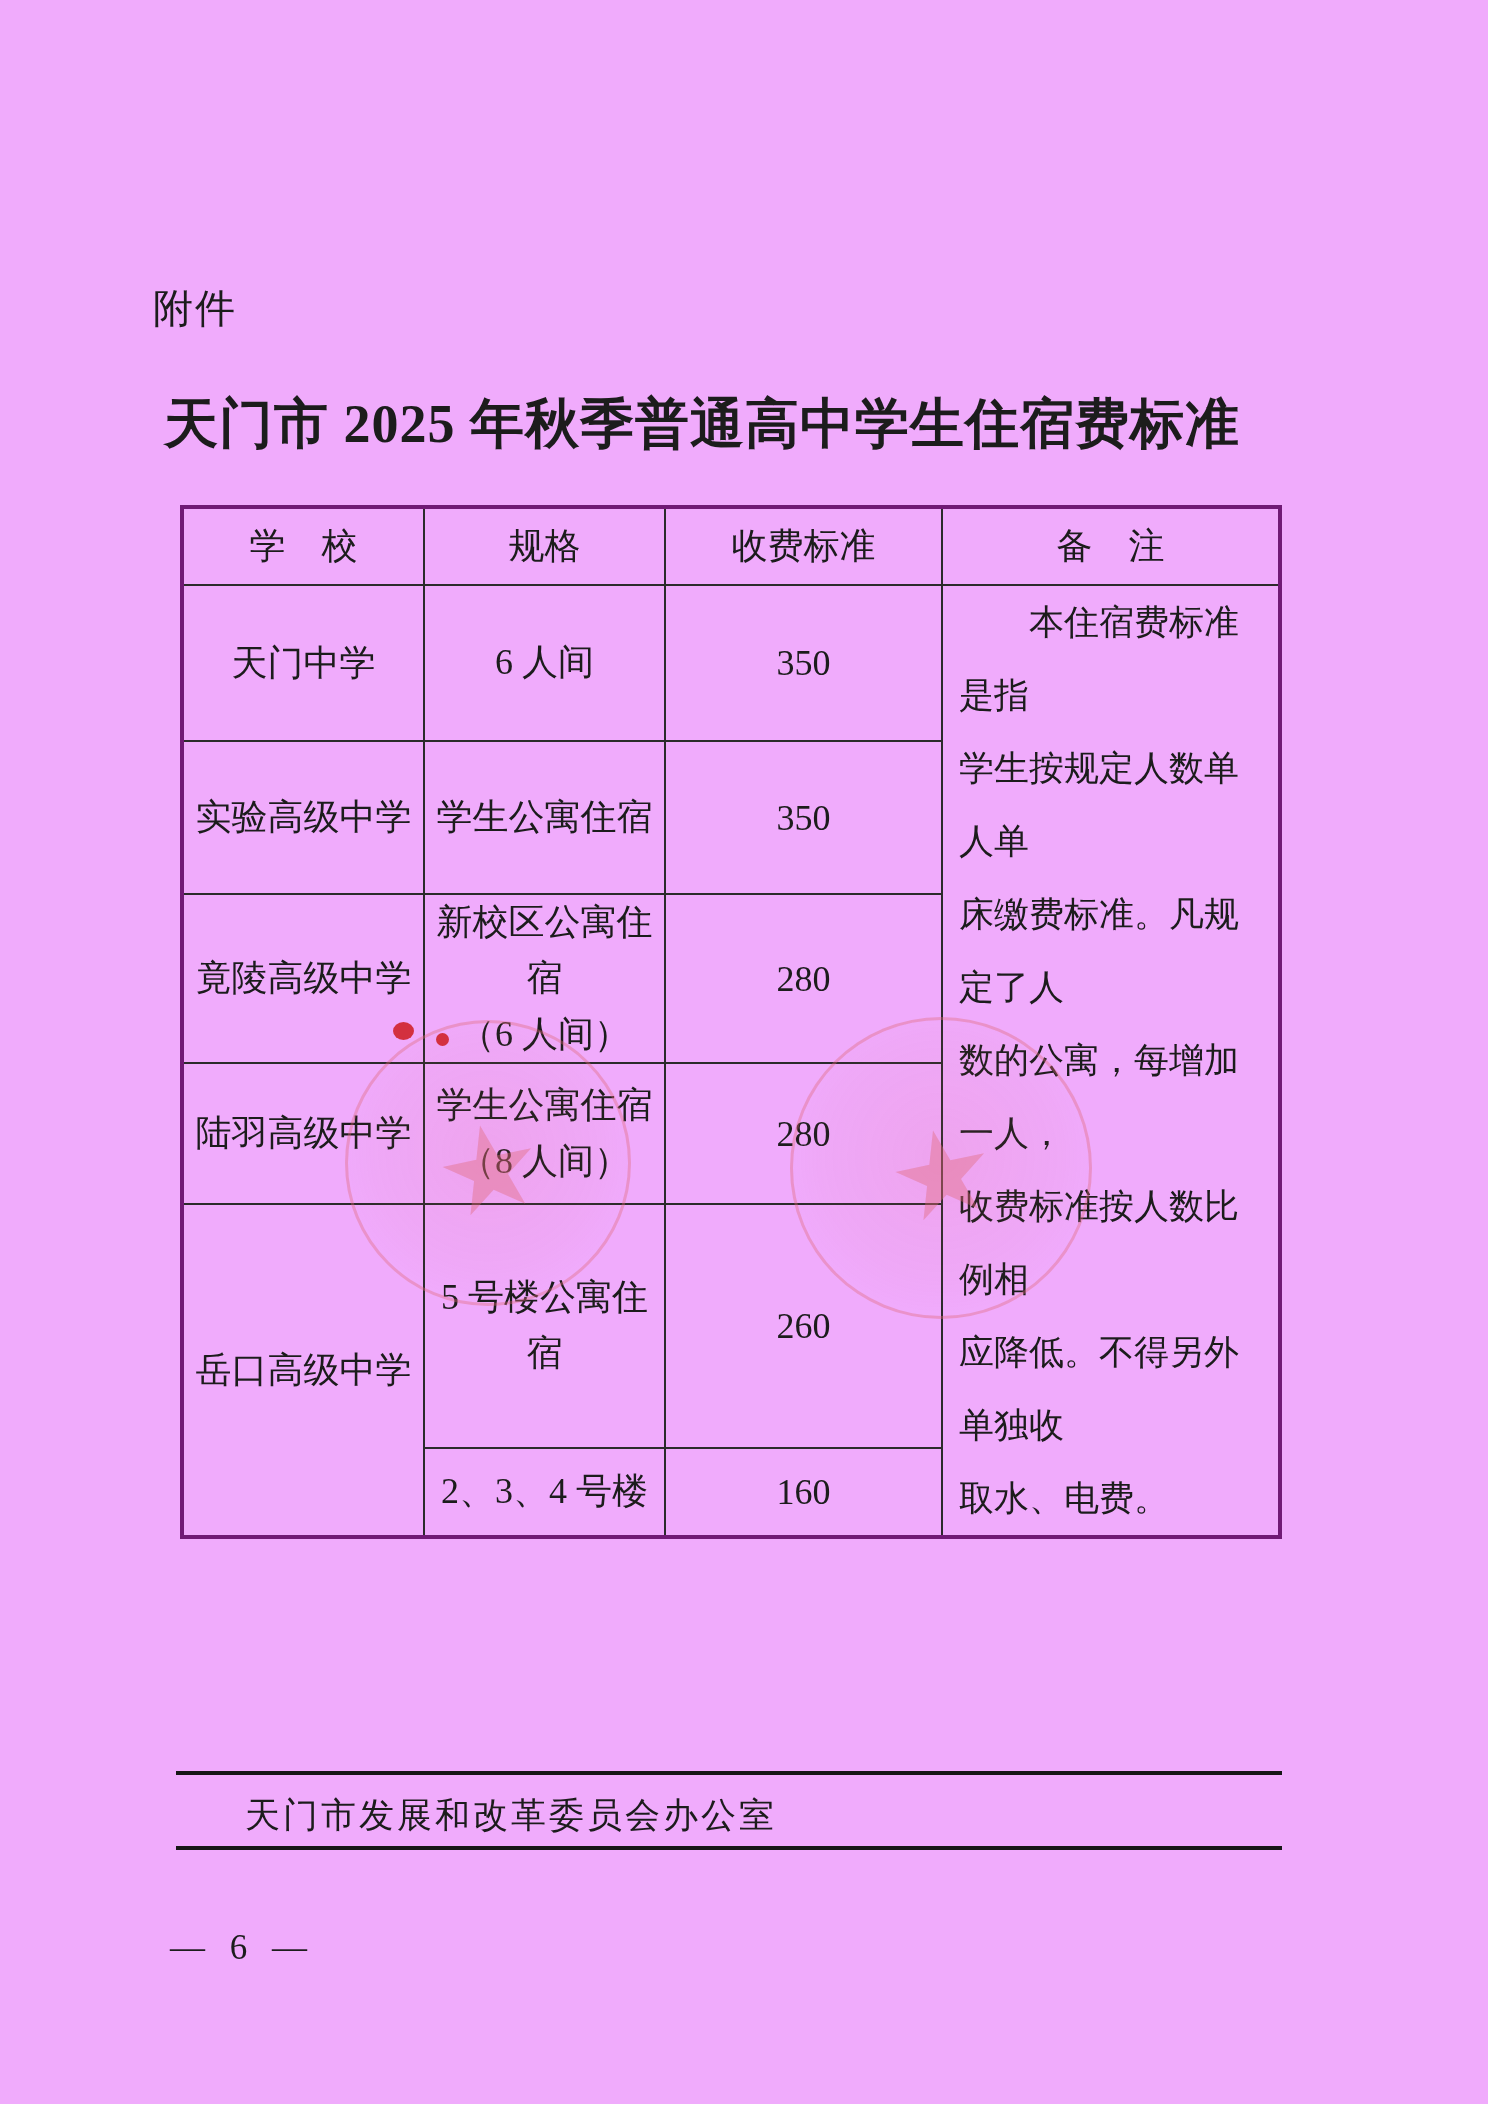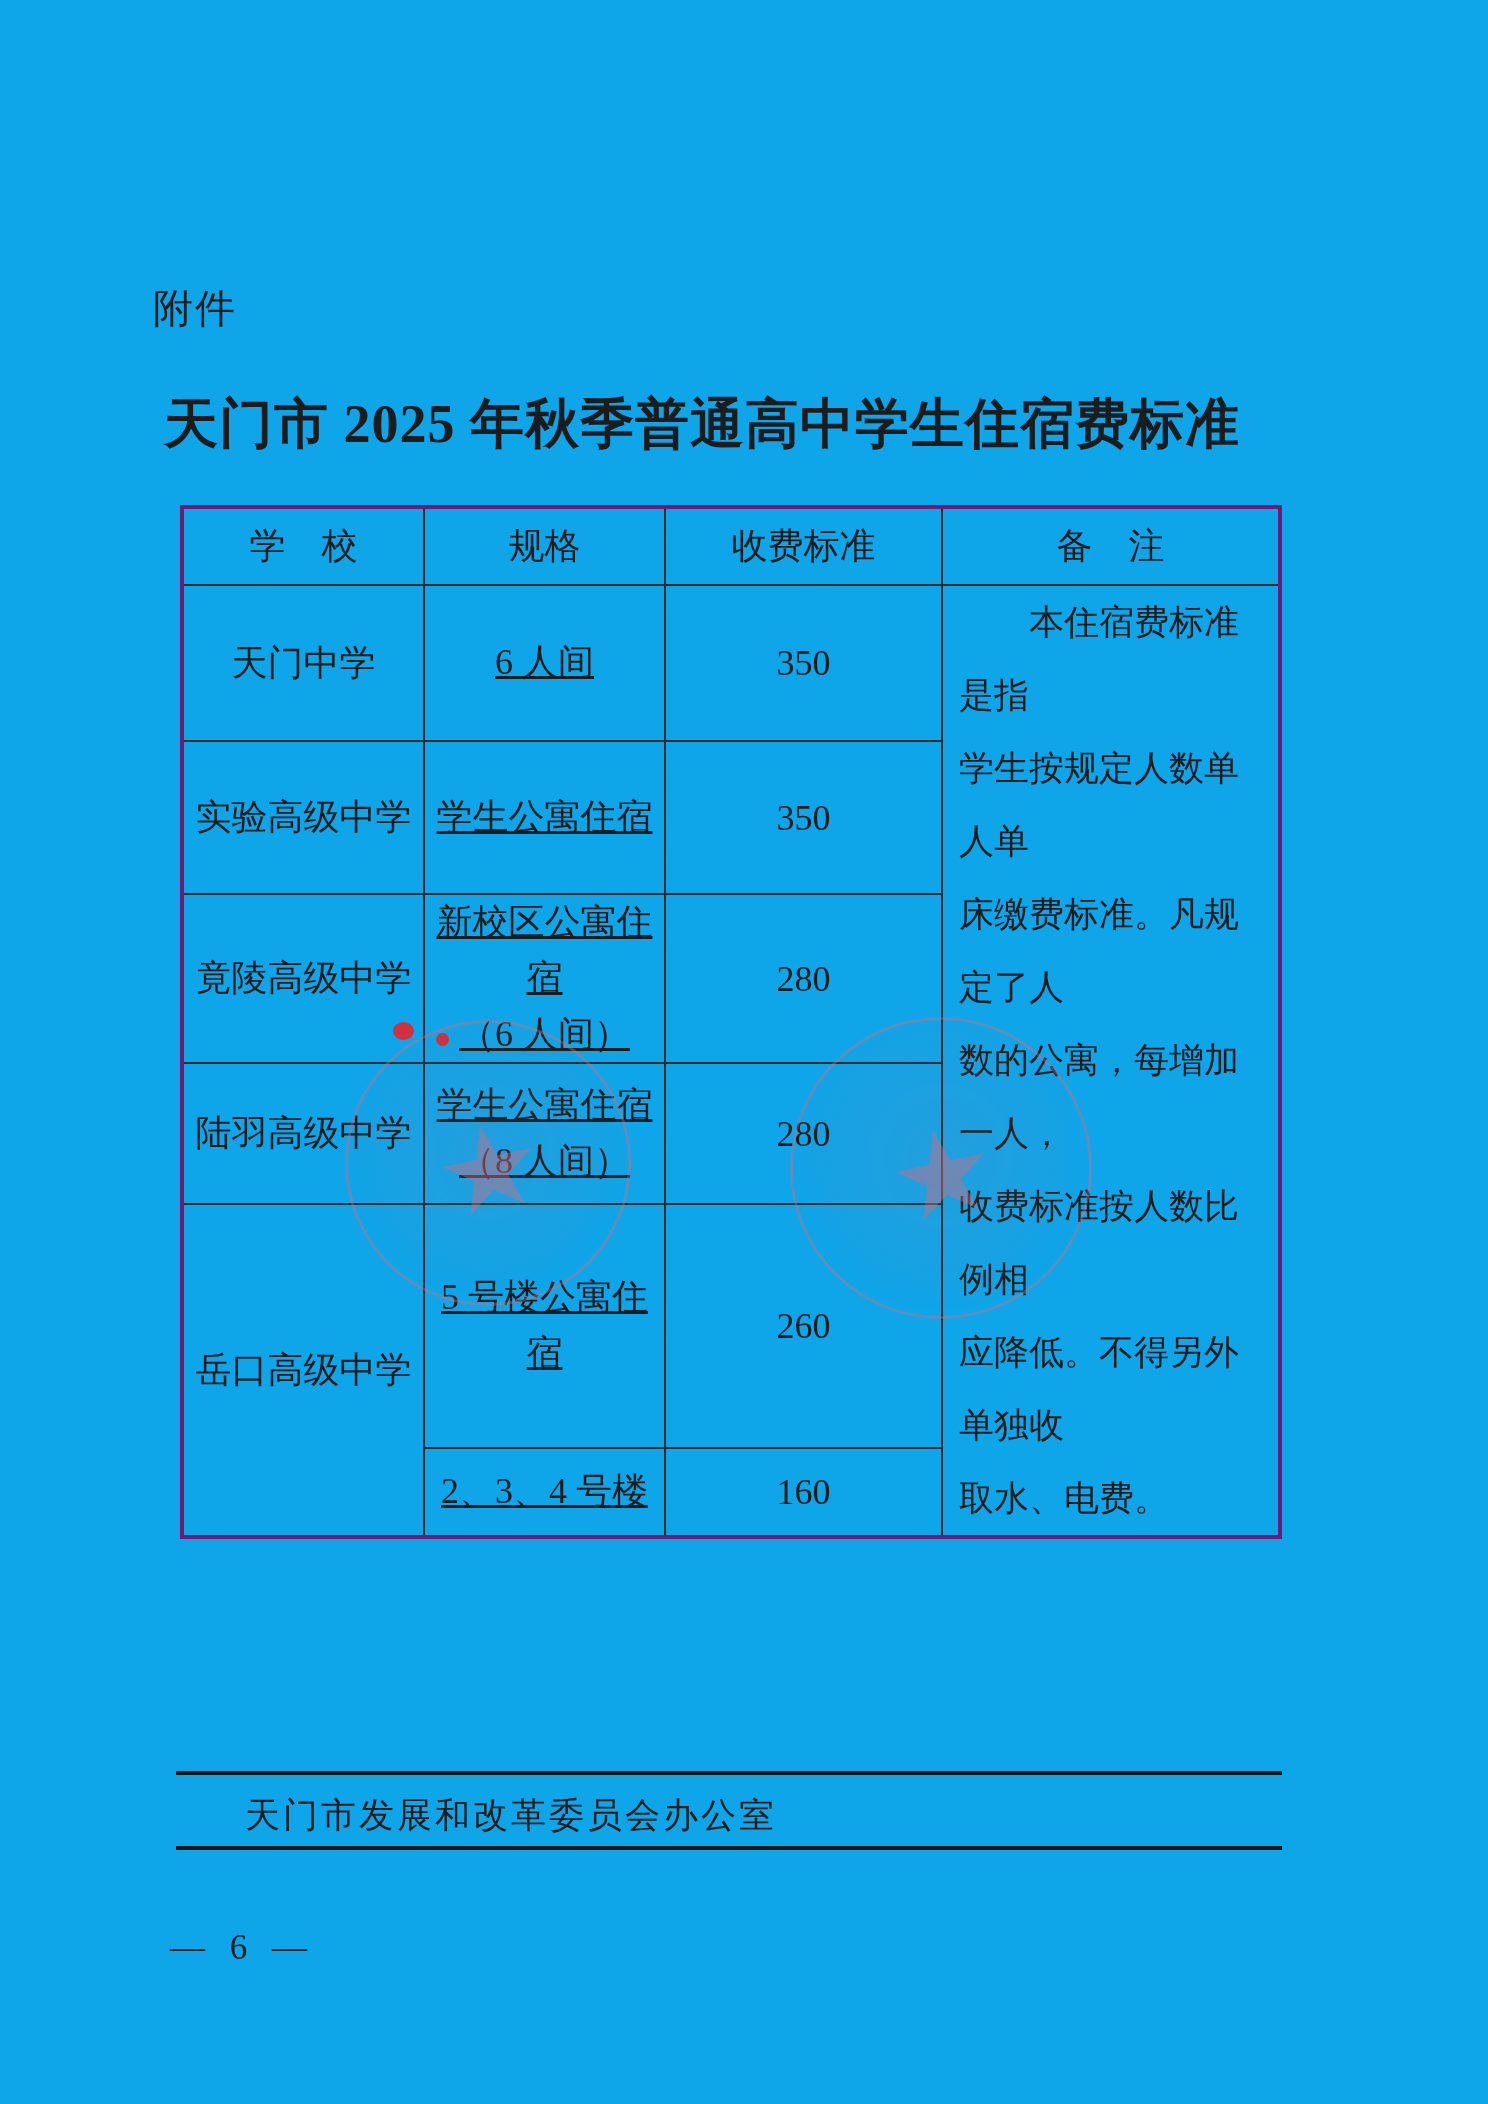--- a/index.html
+++ b/index.html
@@ -1,21 +1,21 @@
 <!DOCTYPE html>
 <html><head>
 <meta charset="utf-8">
 <style>
   html,body { margin:0; padding:0; background:#888; }
   .page {
     position: relative;
     width: 1488px;
     height: 2104px;
     margin: 0 auto;
-    background: #0ea5e9;
+    background: #f0abfc;
     font-family: "Liberation Serif", "DejaVu Serif", serif;
     color: #1c1c1c;
     overflow: hidden;
   }
 
   .attachment {
     position: absolute;
     left: 153px; top: 281px;
     font-size: 40px;
     letter-spacing: 2px;
@@ -49,21 +49,21 @@
     color: #1c1c1c;
   }
   .fee-table tr.r-header { height: 78px; }
   .fee-table tr.r1 { height: 156px; }
   .fee-table tr.r2 { height: 153px; }
   .fee-table tr.r3 { height: 143px; }
   .fee-table tr.r4 { height: 141px; }
   .fee-table tr.r5 { height: 86px; }
   .fee-table tr.r6 { height: 89px; }
 
-  .fee-table td.spec { white-space: pre-line; line-height: 1.55; text-decoration: underline; }
+  .fee-table td.spec { white-space: pre-line; line-height: 1.55; }
   .fee-table td.remark {
     text-align: left;
     white-space: pre-line;
     font-size: 35px;
     line-height: 73px;
     padding: 0 14px 0 16px;
     vertical-align: middle;
   }
 
   

